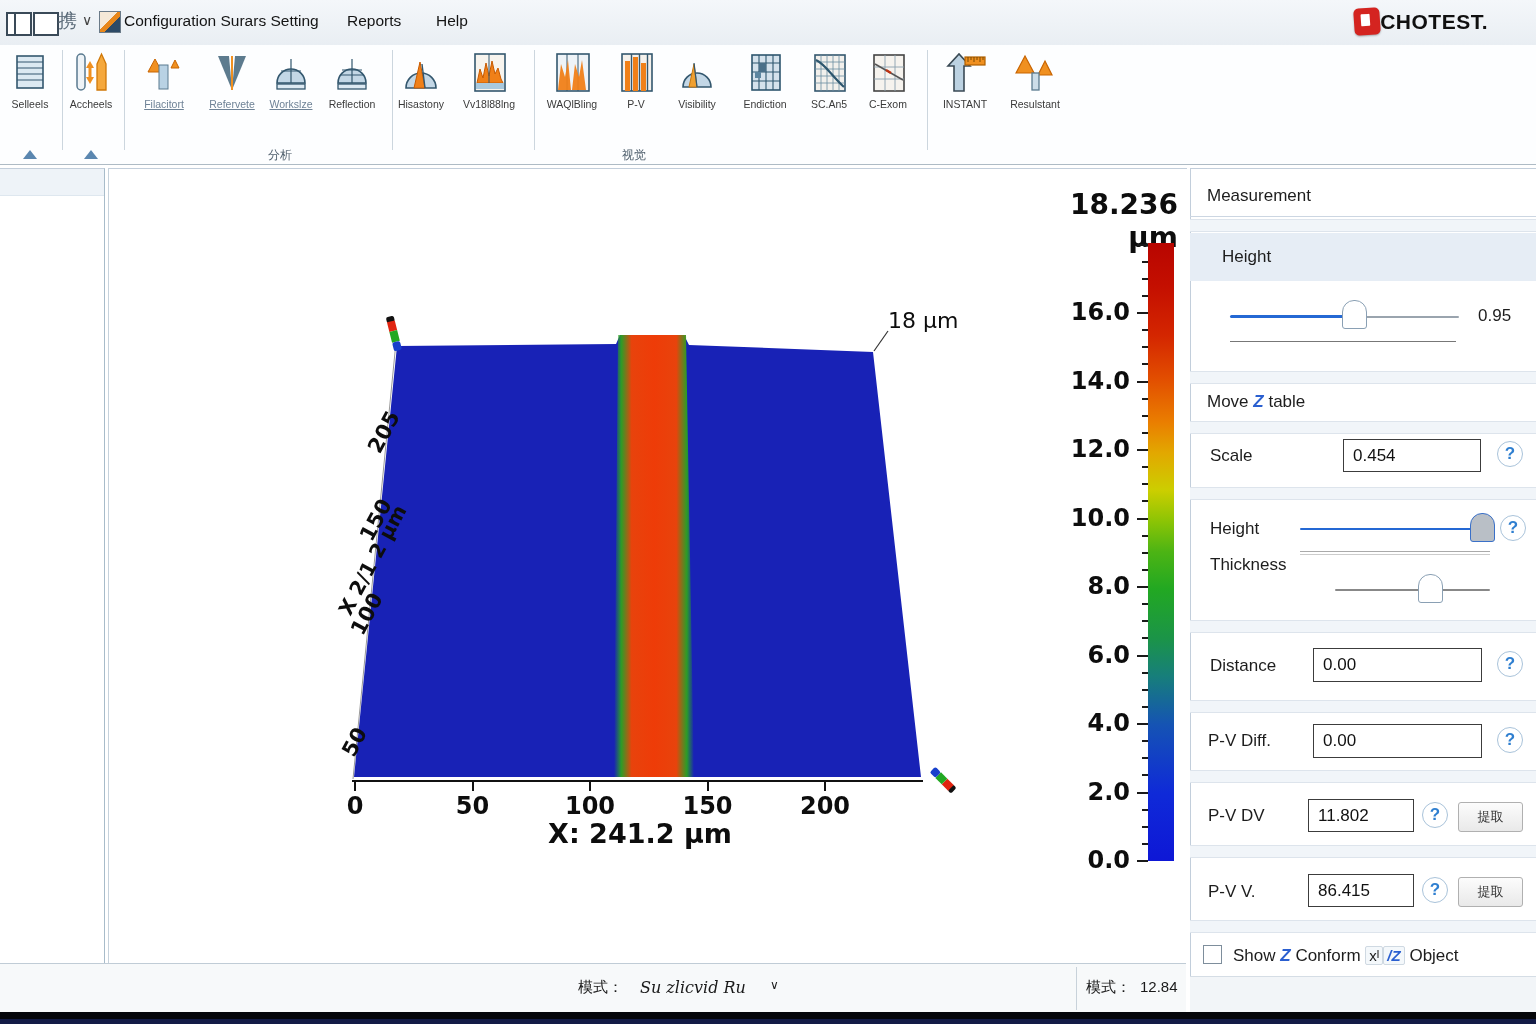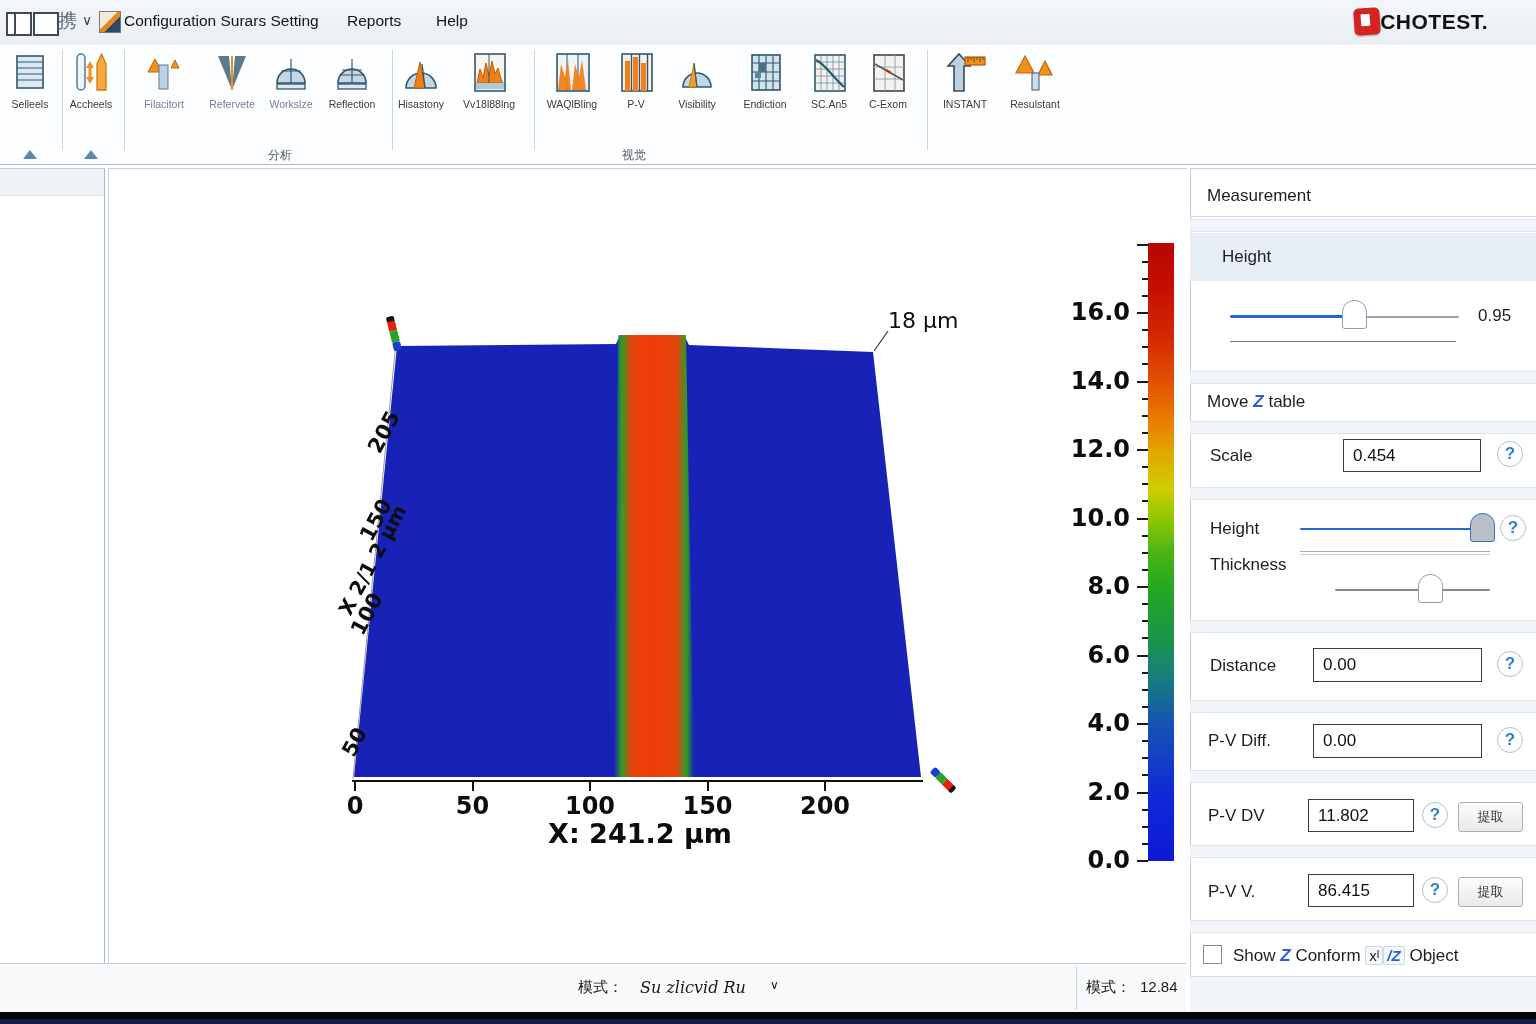--- a/index.html
+++ b/index.html
@@ -20,21 +20,21 @@
     position:relative;box-shadow:0 1px 2px rgba(0,0,0,.3);}
   .brandicon:before{content:"";position:absolute;left:7px;top:6px;width:9px;height:12px;background:#fff;border-radius:1px;}
   .brandtext{font-size:21px;font-weight:bold;color:#101010;letter-spacing:.5px;}
   
   .ribbon{position:absolute;left:0;top:45px;width:1536px;height:119px;background:#fdfeff;
     border-bottom:1px solid #aebbc5;}
   .rdiv{position:absolute;top:5px;height:100px;width:1px;background:#ccd6de;}
   .rbtn{position:absolute;top:6px;width:64px;height:92px;text-align:center;cursor:default;}
   .rbtn svg{display:block;margin:0 auto;}
   .rlbl{font-size:10.5px;color:#3a3a3a;white-space:nowrap;margin-top:3px;}
-  .rlbl.mut{color:#6e8296;}
+  .rlbl.mut{color:#6e8296;text-decoration:underline;}
   .grplbl{position:absolute;top:102px;font-size:12px;color:#4e5e6c;}
   .tri-up{position:absolute;top:105px;width:0;height:0;border-left:7px solid transparent;
     border-right:7px solid transparent;border-bottom:9px solid #5b87b0;}
   
   .sidebar{position:absolute;left:0;top:168px;width:104px;height:795px;background:#fff;
     border-right:1px solid #a8bcca;border-top:1px solid #c2cedb;}
   .sidebar .hdr{height:26px;background:#eef3f8;border-bottom:1px solid #dee7ef;}
   .plotarea{position:absolute;left:108px;top:168px;width:1078px;height:795px;background:#fff;
     border-left:1px solid #c6d2dc;border-top:1px solid #c2cedb;}
   
@@ -297,20 +297,21 @@
     </g>
 
     <g transform="rotate(135 941 778)">
       <rect x="937" y="760" width="8" height="5" rx="2" fill="#111"></rect>
       <rect x="937" y="764" width="8" height="9" fill="#e02410"></rect>
       <rect x="937" y="773" width="8" height="9" fill="#22a822"></rect>
       <rect x="937" y="782" width="8" height="8" rx="2" fill="#1840cc"></rect>
     </g>
   </svg>
 
+  <div class="zmax pfont">18.236 µm</div>
   <div class="annot18 pfont">18 µm</div>
   <div class="xtitle pfont">X: 241.2 µm</div>
   <div class="ytitle pfont">X 2/1 2 µm</div>
   <div class="yticklbl pfont" style="left:362px;top:420px">205</div>
   <div class="yticklbl pfont" style="left:354px;top:508px">150</div>
   <div class="yticklbl pfont" style="left:345px;top:602px">100</div>
   <div class="yticklbl pfont" style="left:340px;top:730px">50</div>
 
   <div class="cbar"></div>
   <div id="colorbar-layer">

